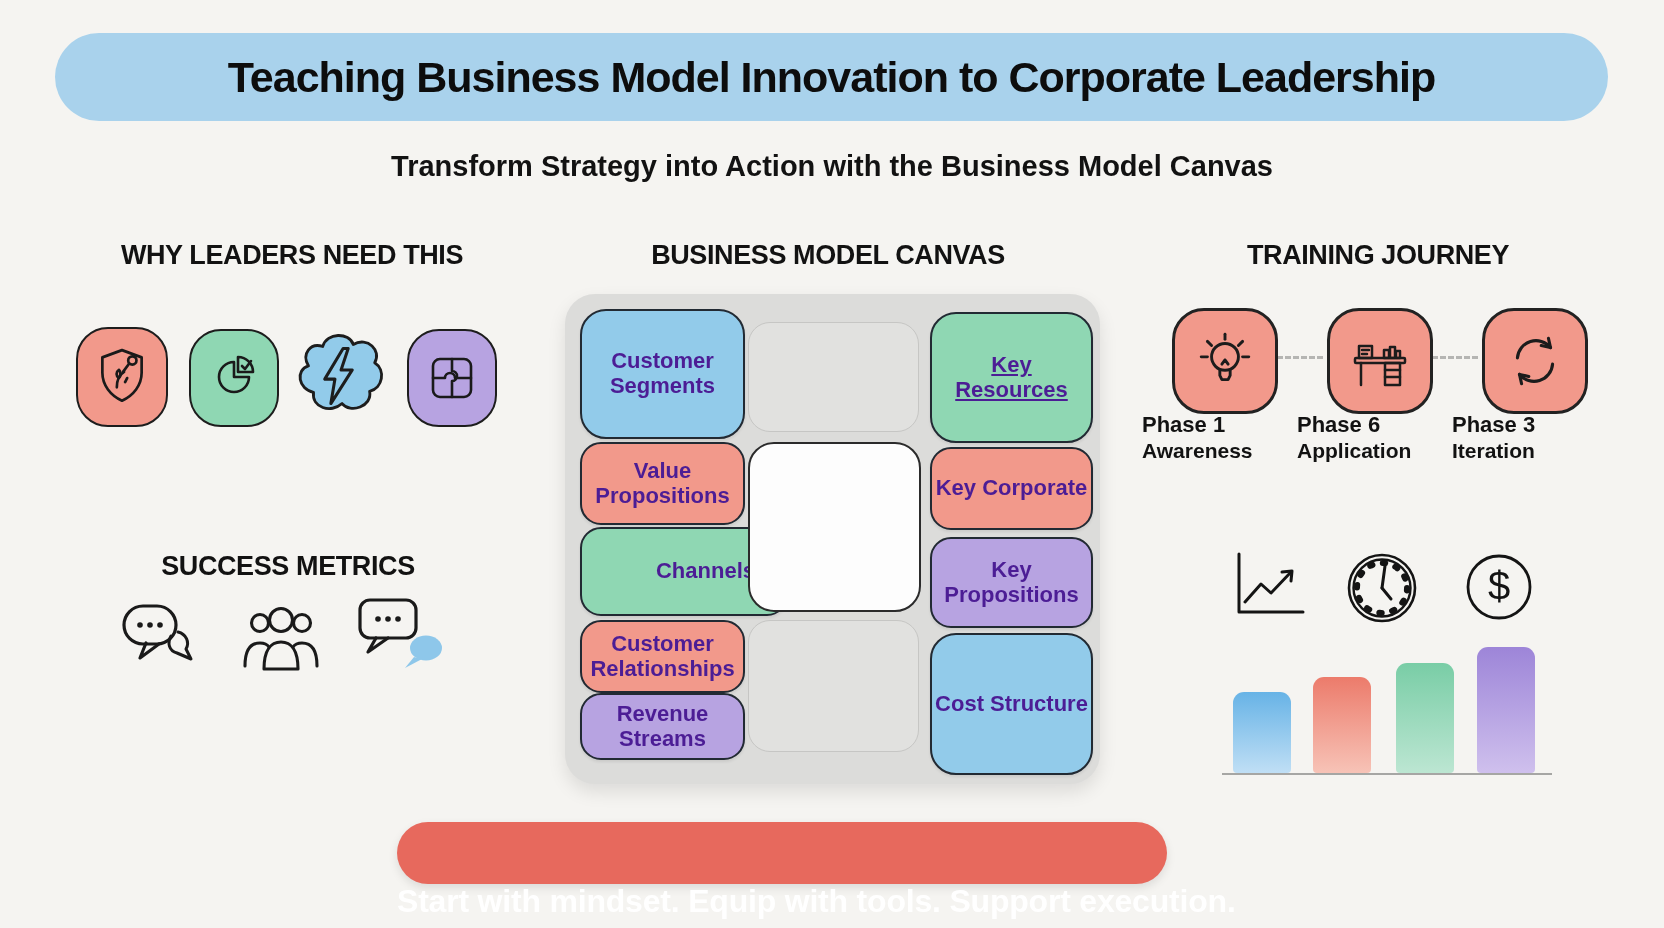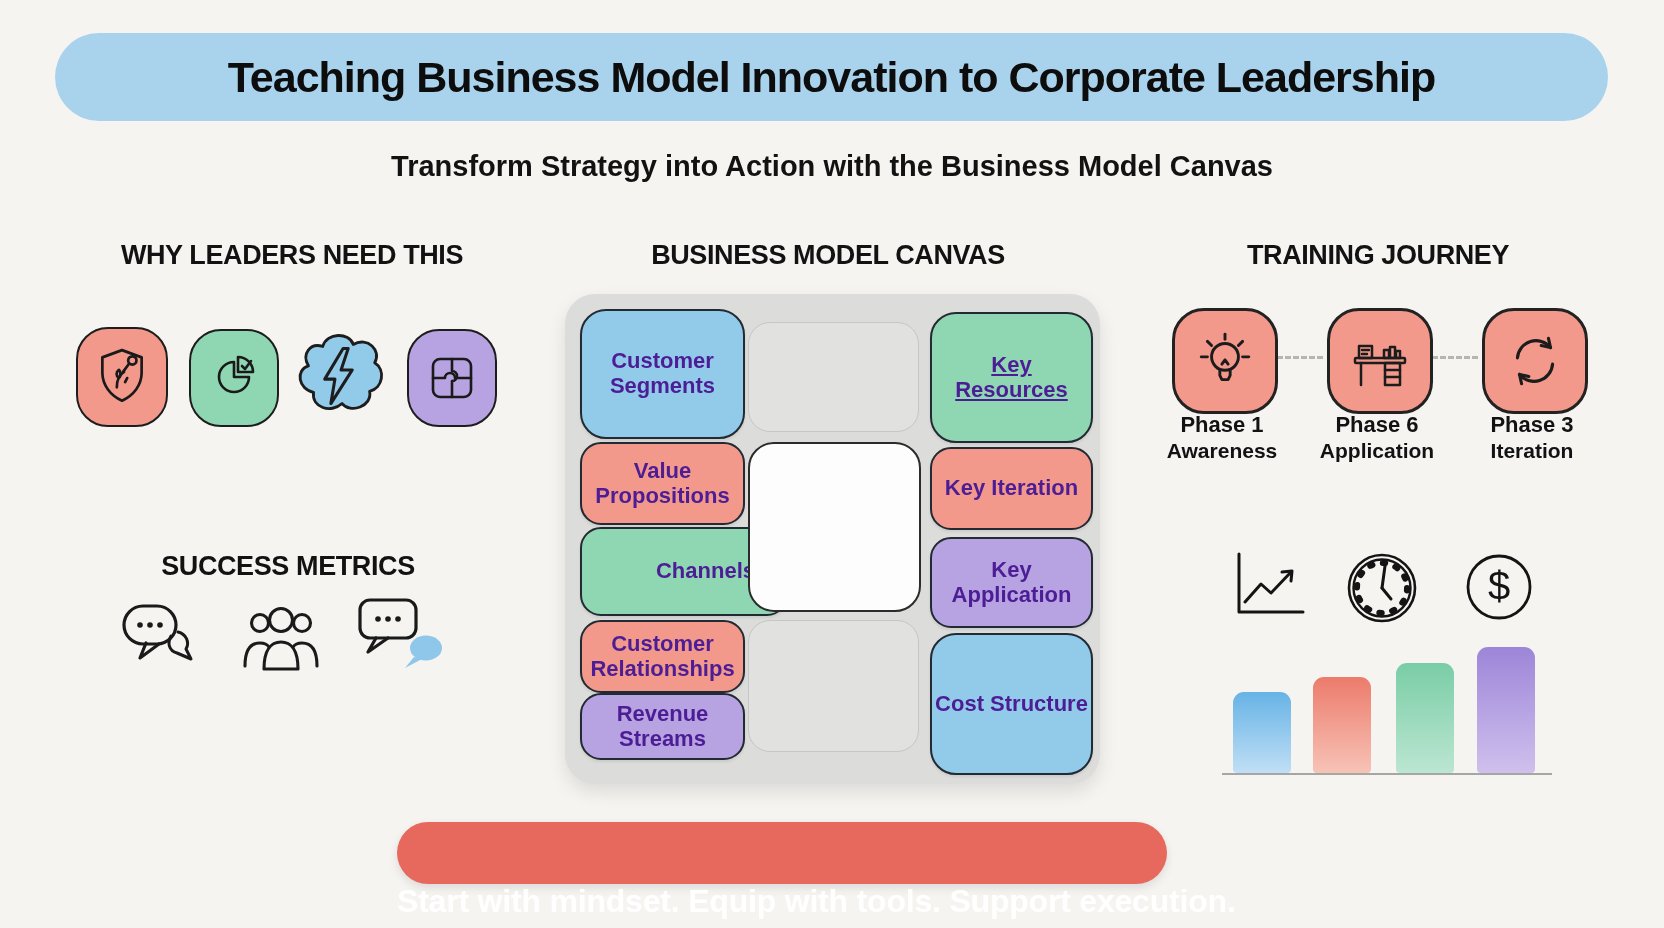--- a/index.html
+++ b/index.html
@@ -49,21 +49,21 @@
   .slot{position:absolute;background:#e1e1df;border:1.5px solid #c6c6c4;border-radius:22px;}
   .slot1{left:183px;top:28px;width:169px;height:108px;}
   .slot2{left:183px;top:326px;width:169px;height:130px;}
   .wbox{position:absolute;left:183px;top:148px;width:169px;height:166px;background:#fdfdfd;border:2.5px solid #2b2b2b;border-radius:26px;}
 
   
   .phase{position:absolute;width:100px;height:100px;border:3px solid #222222;border-radius:32px;display:flex;align-items:center;justify-content:center;}
   .p1{left:1172px;top:308px;}.p2{left:1327px;top:308px;}.p3{left:1482px;top:308px;}
   .dash{position:absolute;top:356px;height:0;border-top:3px dashed #b5b5b3;}
   .d1{left:1277px;width:46px;}.d2{left:1432px;width:46px;}
-  .plabel{position:absolute;width:160px;text-align:center;color:#121212;}
+  .plabel{position:absolute;width:160px;text-align:left;color:#121212;}
   .pl1{left:1142px;top:412px;}.pl2{left:1297px;top:412px;}.pl3{left:1452px;top:412px;}
   .plabel .l1{font-size:22px;font-weight:700;}
   .plabel .l2{font-size:21px;font-weight:600;margin-top:1px;}
 
   
   .mi-chart{left:1228px;top:548px;}
   .mi-clock{left:1344px;top:550px;}
   .mi-dollar{left:1464px;top:552px;}
 
   
@@ -165,22 +165,22 @@
     <div class="cbox b-vp" style="background-color: rgb(242, 153, 139);">Value Propositions</div>
     <div class="cbox b-ch" style="background-color: rgb(143, 215, 179);">Channels</div>
     <div class="cbox b-cr" style="background-color: rgb(242, 153, 139);">Customer Relationships</div>
     <div class="cbox b-rs" style="background-color: rgb(183, 163, 225);">Revenue Streams</div>
 
     <div class="slot slot1"></div>
     <div class="wbox"></div>
     <div class="slot slot2"></div>
 
     <div class="cbox b-kr" style="background-color: rgb(143, 215, 179);">Key Resources</div>
-    <div class="cbox b-ka" style="background-color: rgb(242, 153, 139);">Key Iteration</div>
-    <div class="cbox b-kp" style="background-color: rgb(183, 163, 225);">Key Application</div>
+    <div class="cbox b-ka" style="background-color: rgb(242, 153, 139);">Key Corporate</div>
+    <div class="cbox b-kp" style="background-color: rgb(183, 163, 225);">Key Propositions</div>
     <div class="cbox b-cst" style="background-color: rgb(146, 203, 234);">Cost Structure</div>
   </div>
 
   <div class="sec-heading h-tj">TRAINING JOURNEY</div>
 
   <div class="dash d1"></div>
   <div class="dash d2"></div>
 
   <div class="phase p1" style="background-color: rgb(242, 153, 139);">
     <svg width="62" height="62" viewBox="0 0 60 60" fill="none" stroke="#1c1c1c" stroke-width="2.8" stroke-linecap="round" stroke-linejoin="round">

